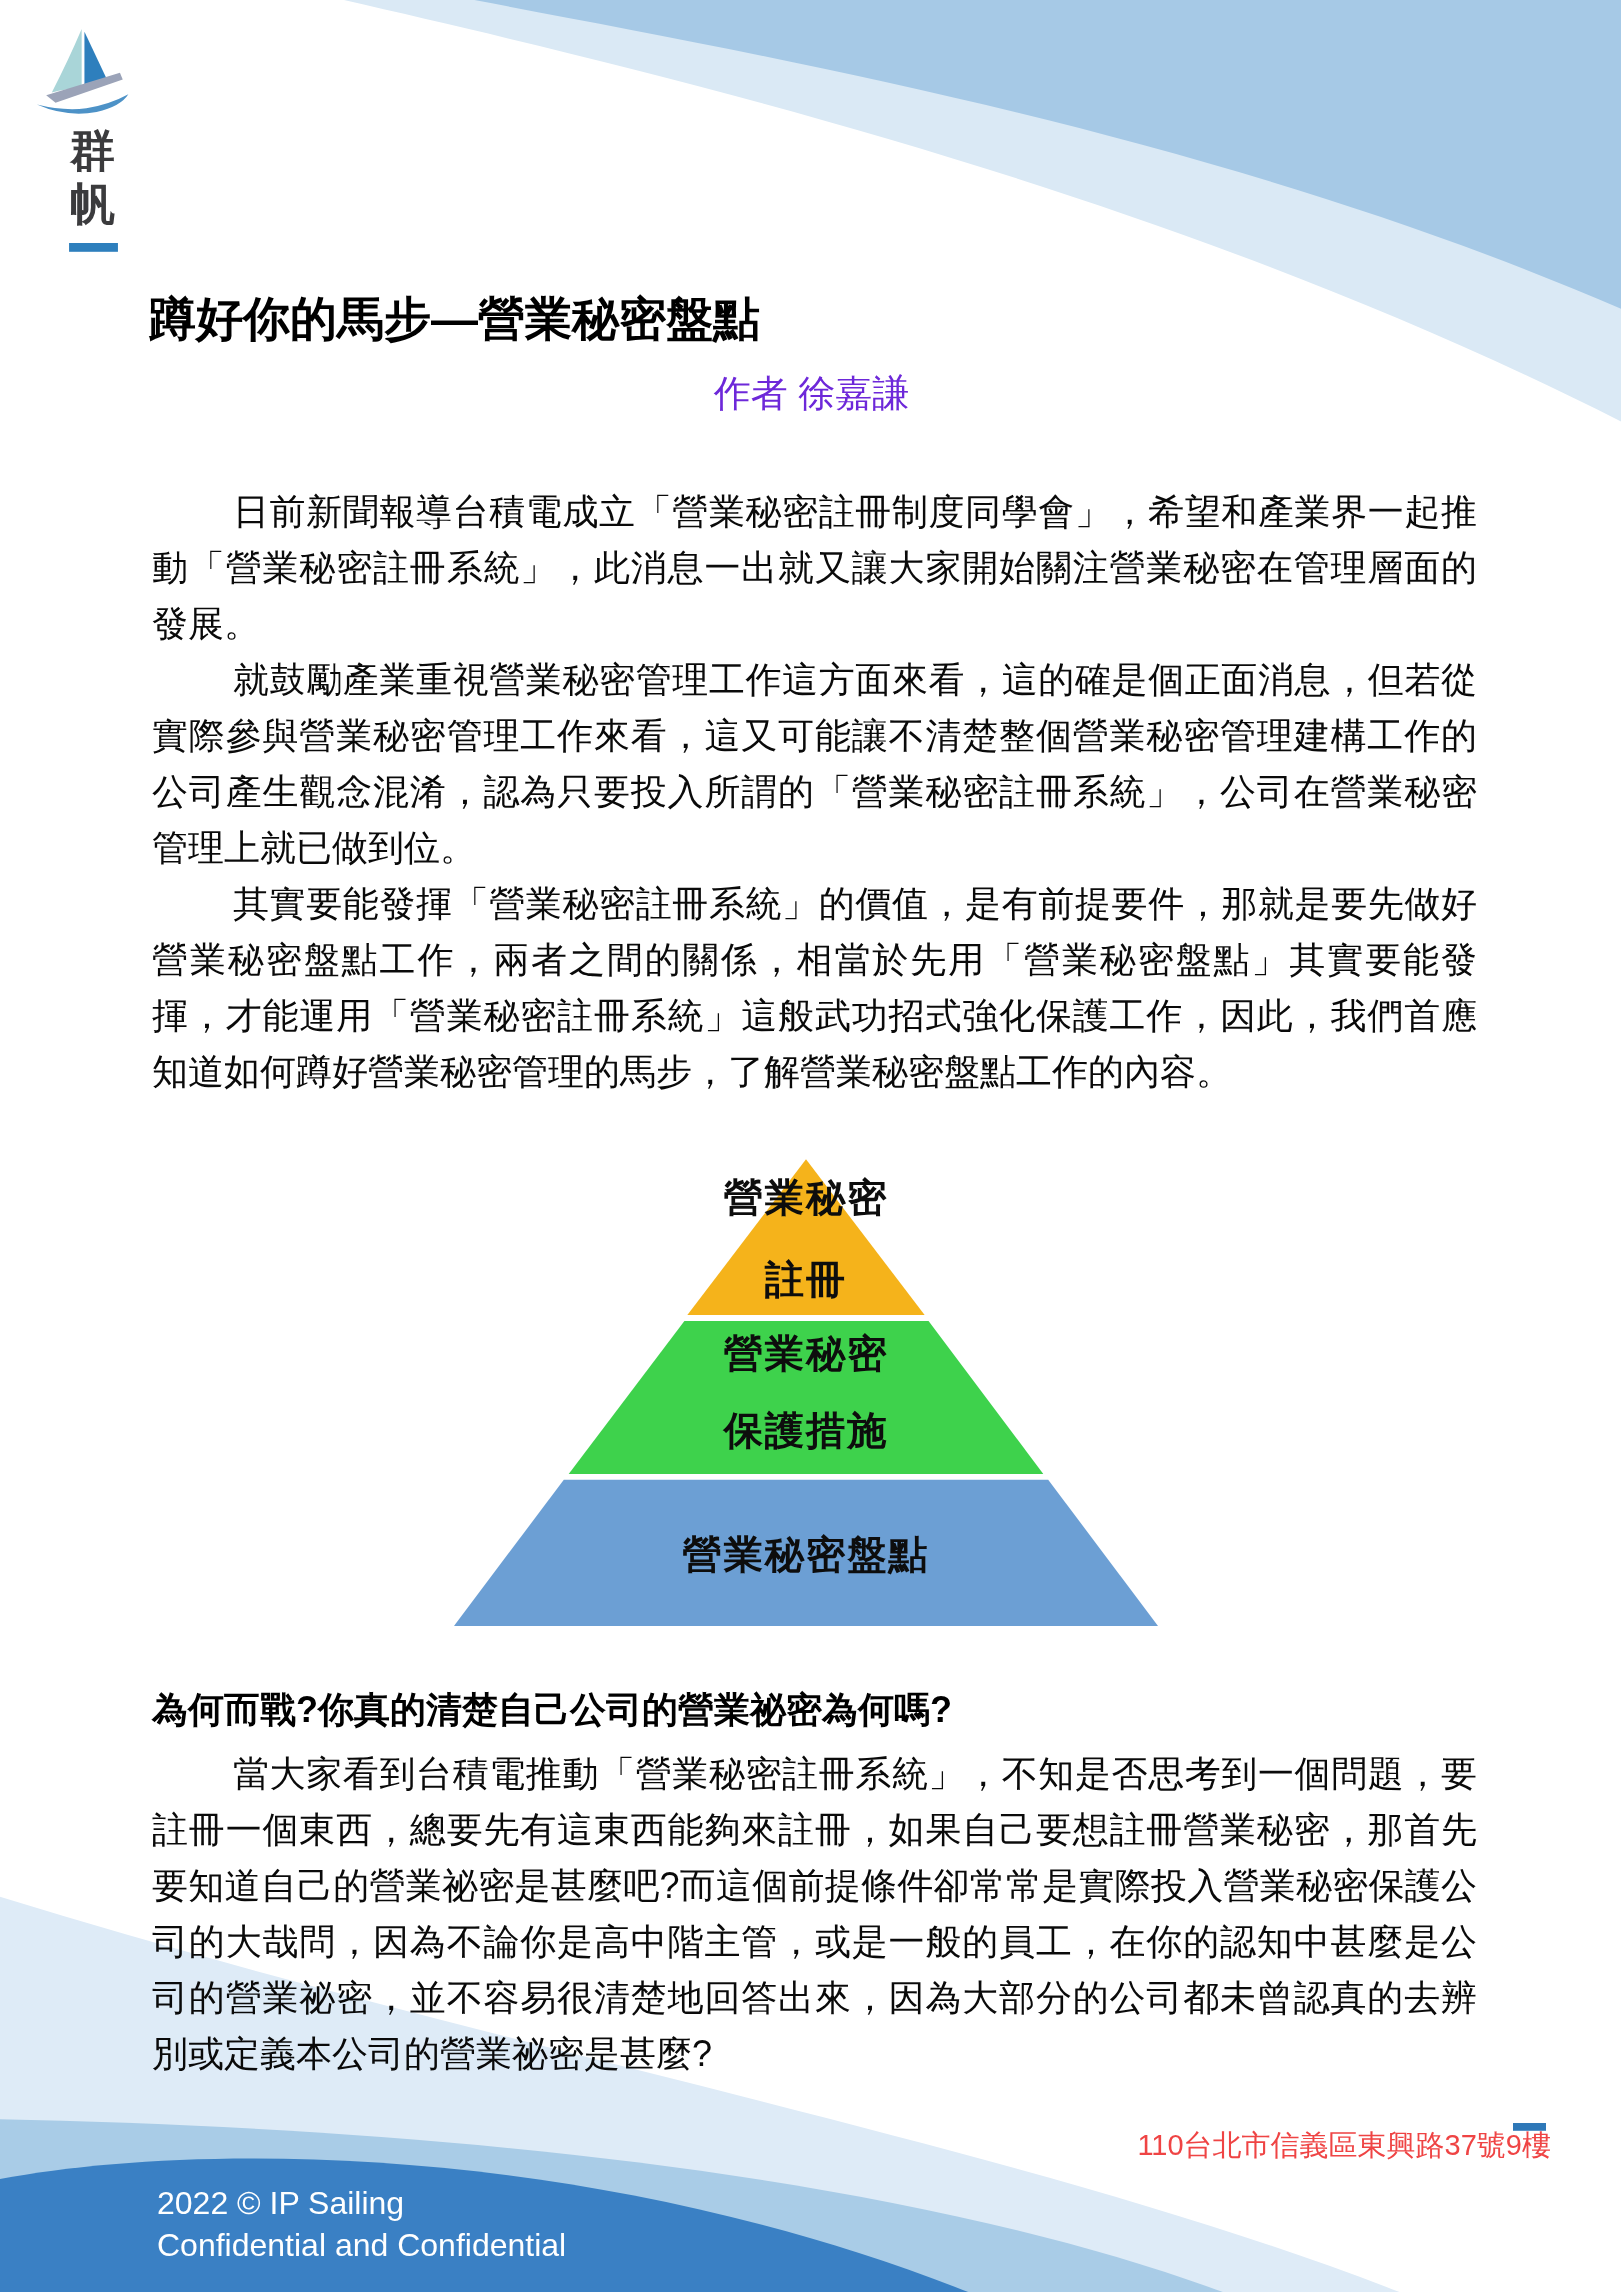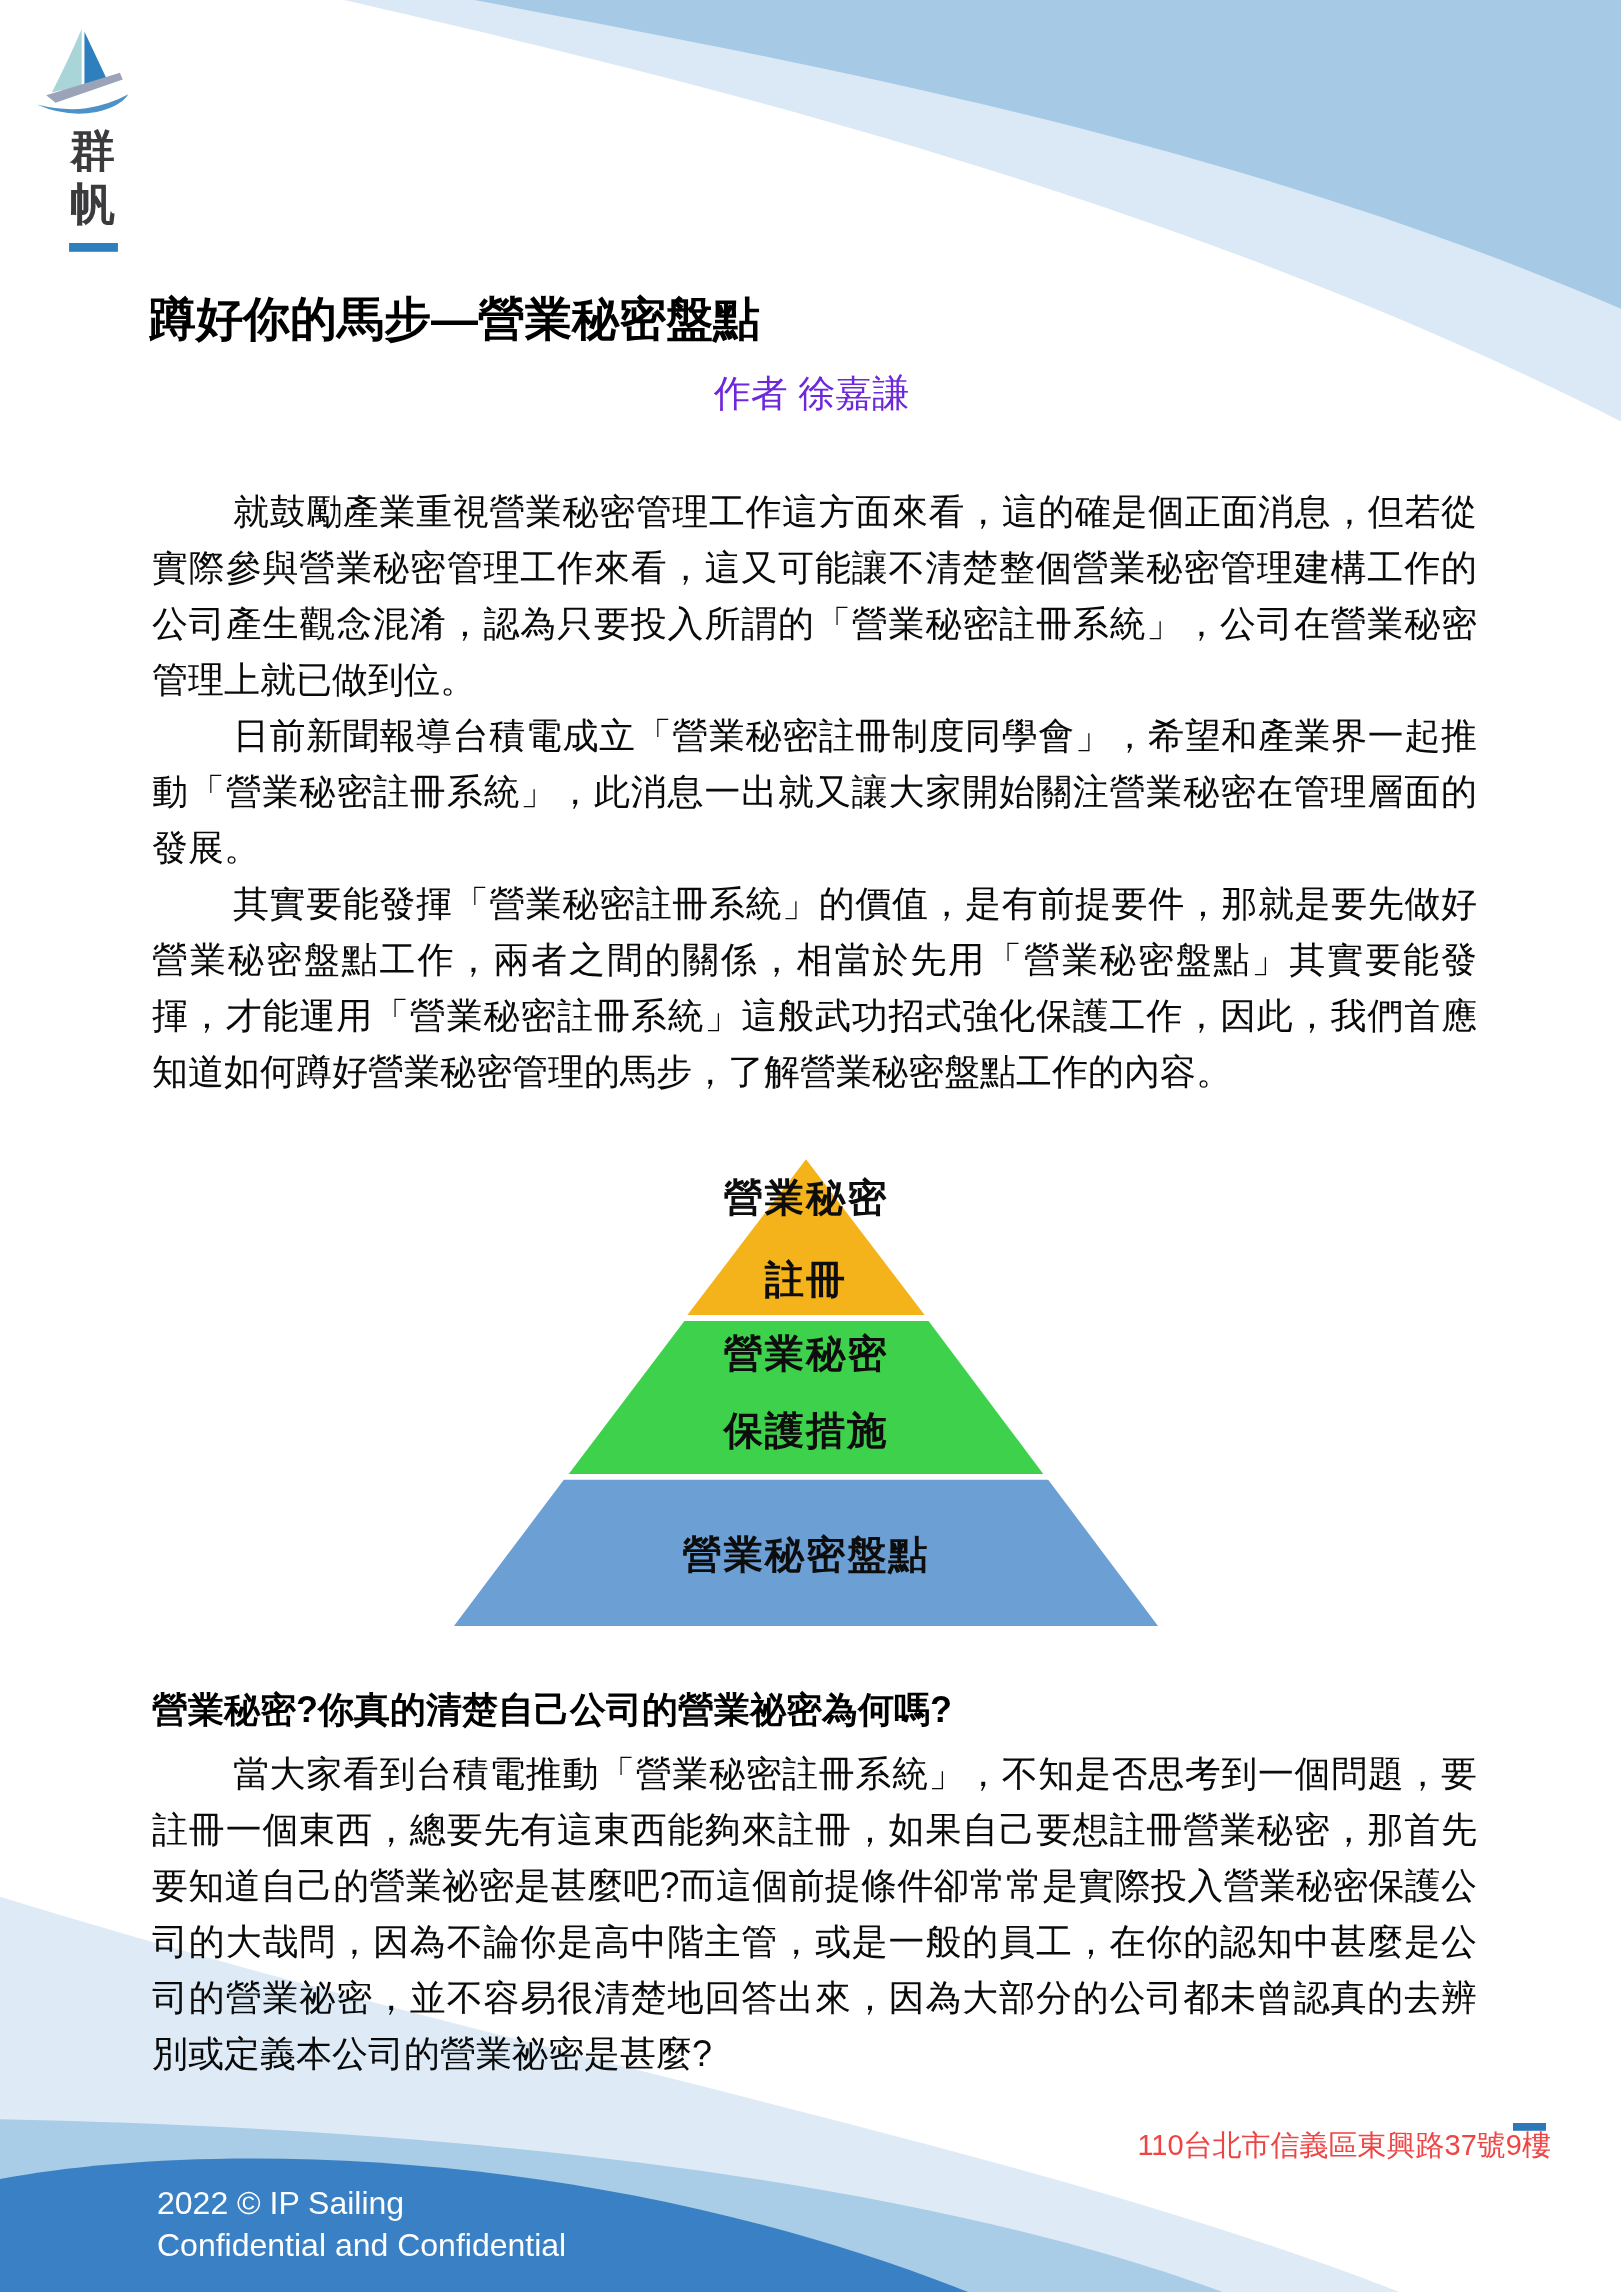--- a/index.html
+++ b/index.html
@@ -93,37 +93,37 @@
   <div class="logo-name c1">群</div>
   <div class="logo-name c2">帆</div>
   <svg class="logo-dash" width="49" height="8.8" viewBox="0 0 50 9">
     <rect x="0" y="0" width="50" height="9" fill="#2E7FBD"></rect>
   </svg>
 
   <h1 class="title">蹲好你的馬步—營業秘密盤點</h1>
   <div class="author">作者 徐嘉謙</div>
 
   <div class="body-block first">
+    <p>日前新聞報導台積電成立「營業秘密註冊制度同學會」，希望和產業界一起推動「營業秘密註冊系統」，此消息一出就又讓大家開始關注營業秘密在管理層面的發展。</p>
     <p>就鼓勵產業重視營業秘密管理工作這方面來看，這的確是個正面消息，但若從實際參與營業秘密管理工作來看，這又可能讓不清楚整個營業秘密管理建構工作的公司產生觀念混淆，認為只要投入所謂的「營業秘密註冊系統」，公司在營業秘密管理上就已做到位。</p>
-    <p>日前新聞報導台積電成立「營業秘密註冊制度同學會」，希望和產業界一起推動「營業秘密註冊系統」，此消息一出就又讓大家開始關注營業秘密在管理層面的發展。</p>
     <p>其實要能發揮「營業秘密註冊系統」的價值，是有前提要件，那就是要先做好營業秘密盤點工作，兩者之間的關係，相當於先用「營業秘密盤點」其實要能發揮，才能運用「營業秘密註冊系統」這般武功招式強化保護工作，因此，我們首應知道如何蹲好營業秘密管理的馬步，了解營業秘密盤點工作的內容。</p>
   </div>
 
   <svg class="pyramid" width="706" height="469" viewBox="0 0 720 478">
     <polygon points="360,0 481,159 239,159" fill="#F5B31B"></polygon>
     <polygon points="236,165 485,165 602,321 118,321" fill="#3ED24C"></polygon>
     <polygon points="113,327 607,327 719,476 1,476" fill="#6C9FD4"></polygon>
     <text x="360" y="53" text-anchor="middle">營業秘密</text>
     <text x="360" y="137" text-anchor="middle">註冊</text>
     <text x="360" y="212" text-anchor="middle">營業秘密</text>
     <text x="360" y="291" text-anchor="middle">保護措施</text>
     <text x="360" y="417" text-anchor="middle">營業秘密盤點</text>
   </svg>
 
-  <div class="section-heading">營業秘密?你真的清楚自己公司的營業祕密為何嗎?</div>
+  <div class="section-heading">為何而戰?你真的清楚自己公司的營業祕密為何嗎?</div>
   <div class="body-block second">
     <p>當大家看到台積電推動「營業秘密註冊系統」，不知是否思考到一個問題，要註冊一個東西，總要先有這東西能夠來註冊，如果自己要想註冊營業秘密，那首先要知道自己的營業祕密是甚麼吧?而這個前提條件卻常常是實際投入營業秘密保護公司的大哉問，因為不論你是高中階主管，或是一般的員工，在你的認知中甚麼是公司的營業祕密，並不容易很清楚地回答出來，因為大部分的公司都未曾認真的去辨別或定義本公司的營業祕密是甚麼?</p>
   </div>
 
   <svg class="footer-dash" width="33" height="7.8" viewBox="0 0 34 8">
     <rect x="0" y="0" width="34" height="8" fill="#2E78B8"></rect>
   </svg>
   <div class="footer-right">
     <div class="address">110台北市信義區東興路37號9樓</div>
   </div>

